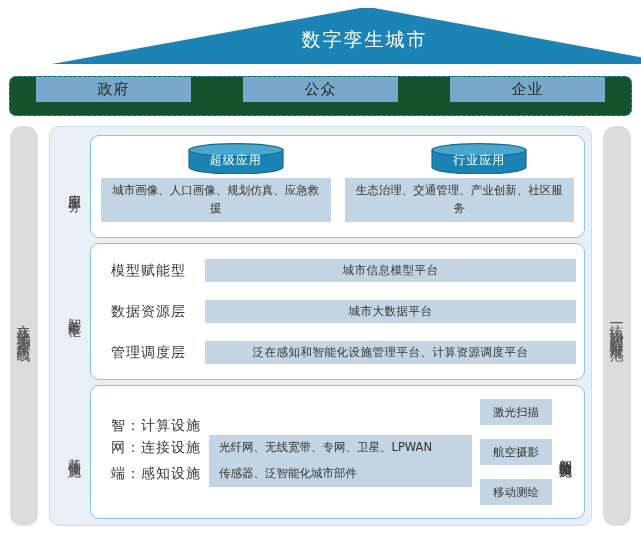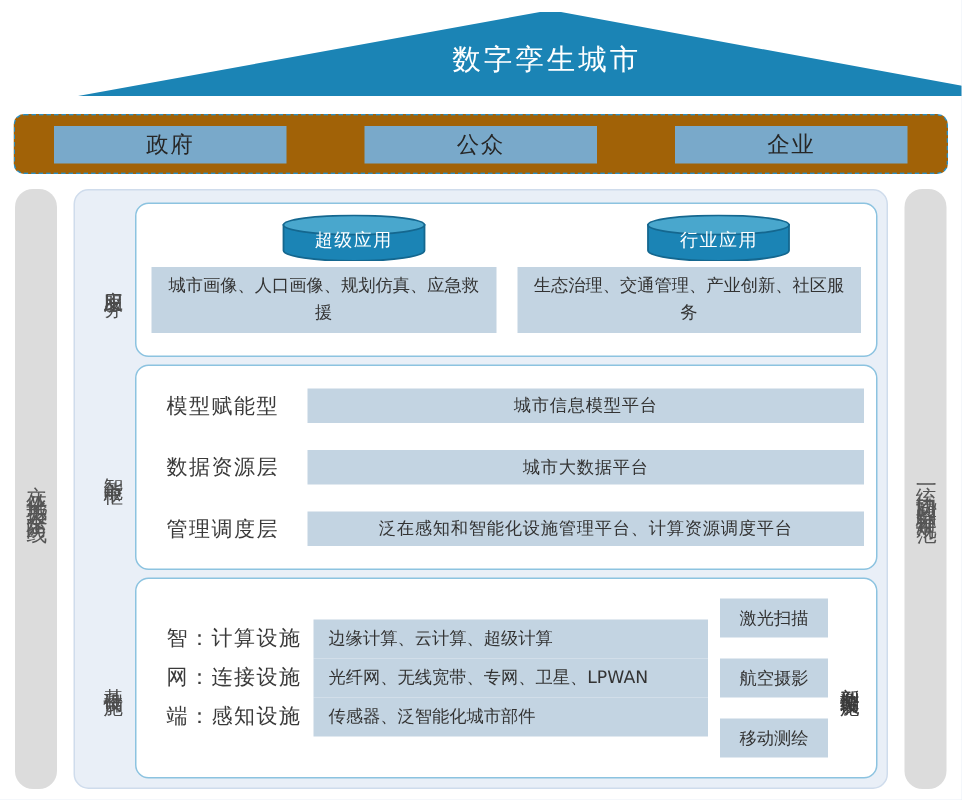--- a/index.html
+++ b/index.html
@@ -21,22 +21,22 @@
     text-align:center;color:#ffffff;
     font-size:19px;letter-spacing:2px;
     font-family:"DejaVu Sans","Liberation Sans",sans-serif;
   }
 
   
   .users-band{
     position:absolute;left:9px;top:76px;width:623px;height:40px;
     border:1.6px dashed #2b8fc4;border-radius:7px;
     box-sizing:border-box;
-    display:flex;align-items:center;justify-content:space-around;
-    background:#a16207;
+    display:flex;align-items:flex-start;justify-content:space-around;
+    background:#14532d;
   }
   .user-box{
     width:155px;height:25px;
     background:#79a9ca;
     display:flex;align-items:center;justify-content:center;
     color:#262626;font-size:15px;letter-spacing:1px;
     font-family:"DejaVu Sans","Liberation Sans",sans-serif;
   }
 
   
@@ -230,21 +230,20 @@
     <div class="layer" id="layer-infra">
       <div class="layer-label">
         <span class="v-text">基础设施</span>
       </div>
       <div class="layer-body">
         <div class="infra-wrap">
 
           <div class="infra-main">
             <div class="infra-row">
               <div class="infra-row-label">智：计算设施</div>
-              <div class="infra-cell">边缘计算、云计算、超级计算</div>
             </div>
             <div class="infra-row">
               <div class="infra-row-label">网：连接设施</div>
               <div class="infra-cell">光纤网、无线宽带、专网、卫星、LPWAN</div>
             </div>
             <div class="infra-row">
               <div class="infra-row-label">端：感知设施</div>
               <div class="infra-cell">传感器、泛智能化城市部件</div>
             </div>
           </div>

